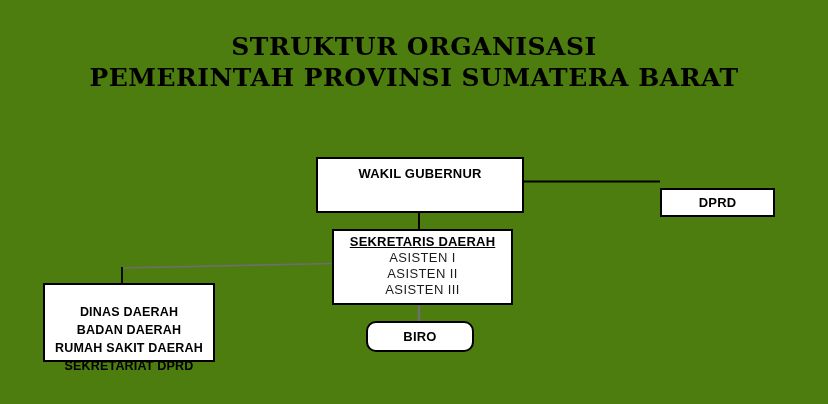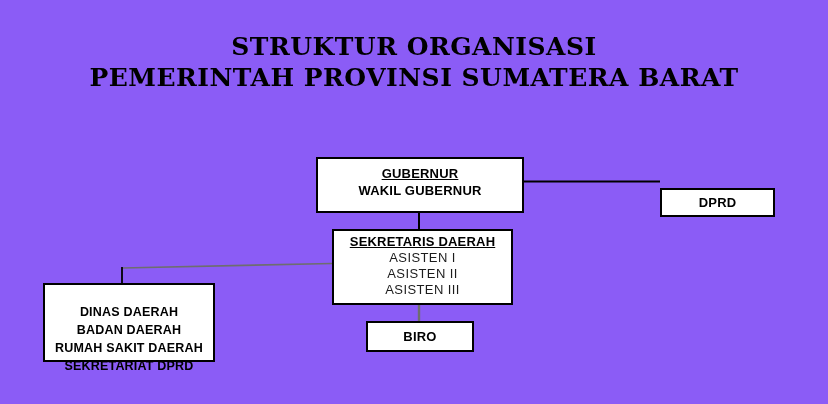--- a/index.html
+++ b/index.html
@@ -2,21 +2,21 @@
 <html><head>
 <meta charset="utf-8">
 <style>
   html, body { margin: 0; padding: 0; }
   body { background: #ffffff; }
 
   .canvas {
     position: relative;
     width: 828px;
     height: 404px;
-    background: #8b5cf6;
+    background: #4d7c0f;
     overflow: hidden;
     font-family: "Liberation Sans", sans-serif;
   }
 
   .title {
     position: absolute;
     top: 31px;
     left: 0;
     width: 828px;
     text-align: center;
@@ -68,20 +68,21 @@
     letter-spacing: 0.4px;
   }
   .box-dinas {
     left: 43px; top: 283px; width: 172px; height: 79px;
     padding-top: 18px; line-height: 18px;
     font-size: 12.5px;
   }
   .box-biro {
     left: 366px; top: 321px; width: 108px; height: 31px;
     line-height: 27px;
+    border-radius: 10px;
   }
 
   .line-block { display: block; }
 </style>
 </head>
 <body>
 
 <div class="canvas">
 
   <div class="title">
@@ -91,21 +92,20 @@
 
   <svg class="connector-layer" width="828" height="404" viewBox="0 0 828 404">
     <line x1="524" y1="181.5" x2="660" y2="181.5" stroke-width="2" stroke="#000000"></line>
     <line x1="419" y1="213" x2="419" y2="230" stroke-width="2" stroke="#000000"></line>
     <line x1="332" y1="263.5" x2="122" y2="268" stroke-width="1.6" stroke="#6e6e6e"></line>
     <line x1="122" y1="267" x2="122" y2="284" stroke-width="1.8" stroke="#000000"></line>
     <line x1="419" y1="304" x2="419" y2="322" stroke-width="2.4" stroke="#6e6e6e"></line>
   </svg>
 
   <div class="box box-gubernur">
-    <span class="line-block u">GUBERNUR</span>
     <span class="line-block">WAKIL GUBERNUR</span>
   </div>
 
   <div class="box box-dprd">
     <span>DPRD</span>
   </div>
 
   <div class="box box-sekretaris">
     <span class="line-block u">SEKRETARIS DAERAH</span>
     <span class="line-block asisten">ASISTEN I</span>

